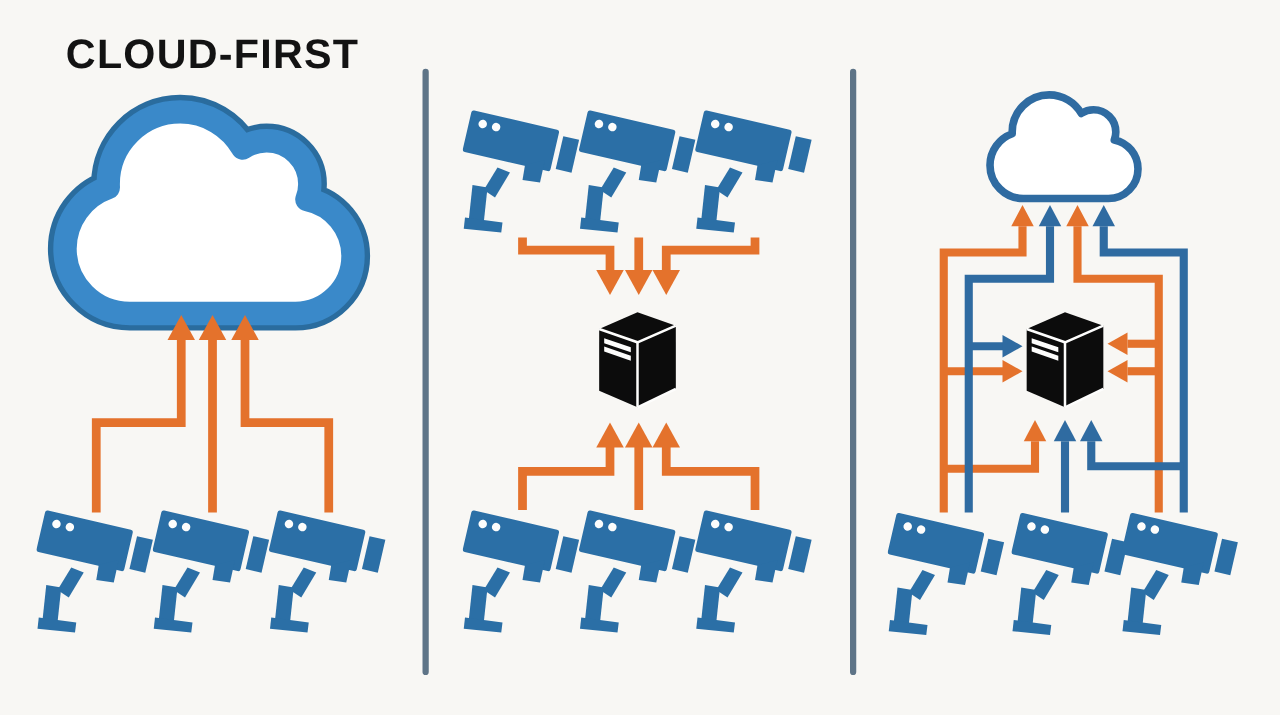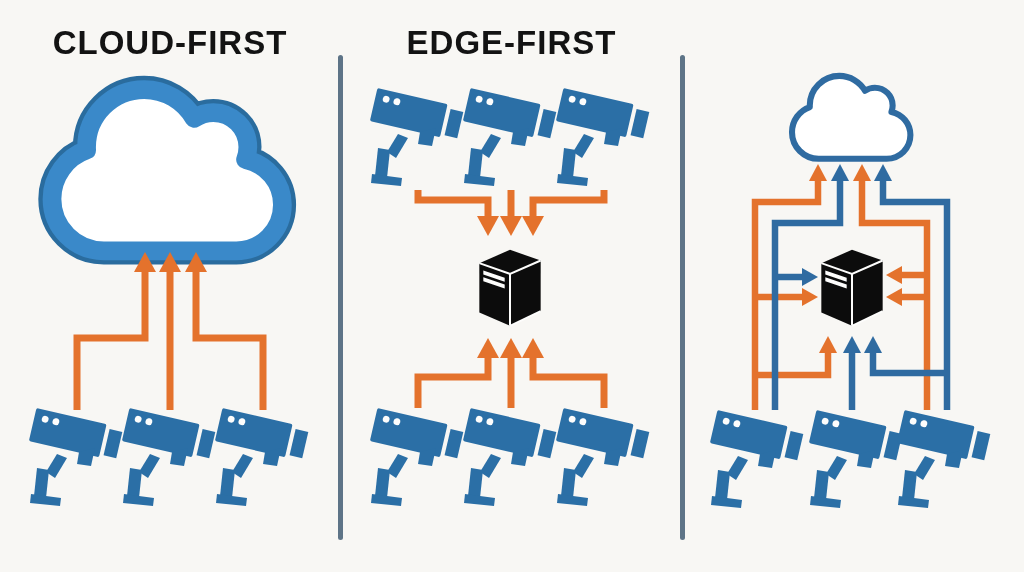--- a/index.html
+++ b/index.html
@@ -115,21 +115,20 @@
 
       <use href="#sym-camera" x="29" y="408" width="100" height="100"></use>
       <use href="#sym-camera" x="122" y="408" width="100" height="100"></use>
       <use href="#sym-camera" x="215" y="408" width="100" height="100"></use>
     </svg>
   </section>
 
   <div class="divider" id="divider-1"></div>
 
   <section class="panel" id="panel-edge-first">
-    <h1 class="panel-title">EDGE-FIRST</h1>
     <svg width="337" height="572" viewBox="0 0 337 572">
 
       <use href="#sym-camera" x="27" y="88" width="100" height="100"></use>
       <use href="#sym-camera" x="120" y="88" width="100" height="100"></use>
       <use href="#sym-camera" x="213" y="88" width="100" height="100"></use>
 
       <g>
         <polyline class="lo" points="75,190 75,200 145,200 145,217"></polyline>
         <polygon class="ho" points="145,236 134,216 156,216"></polygon>
         <line class="lo" x1="168" y1="190" x2="168" y2="217"></line>

